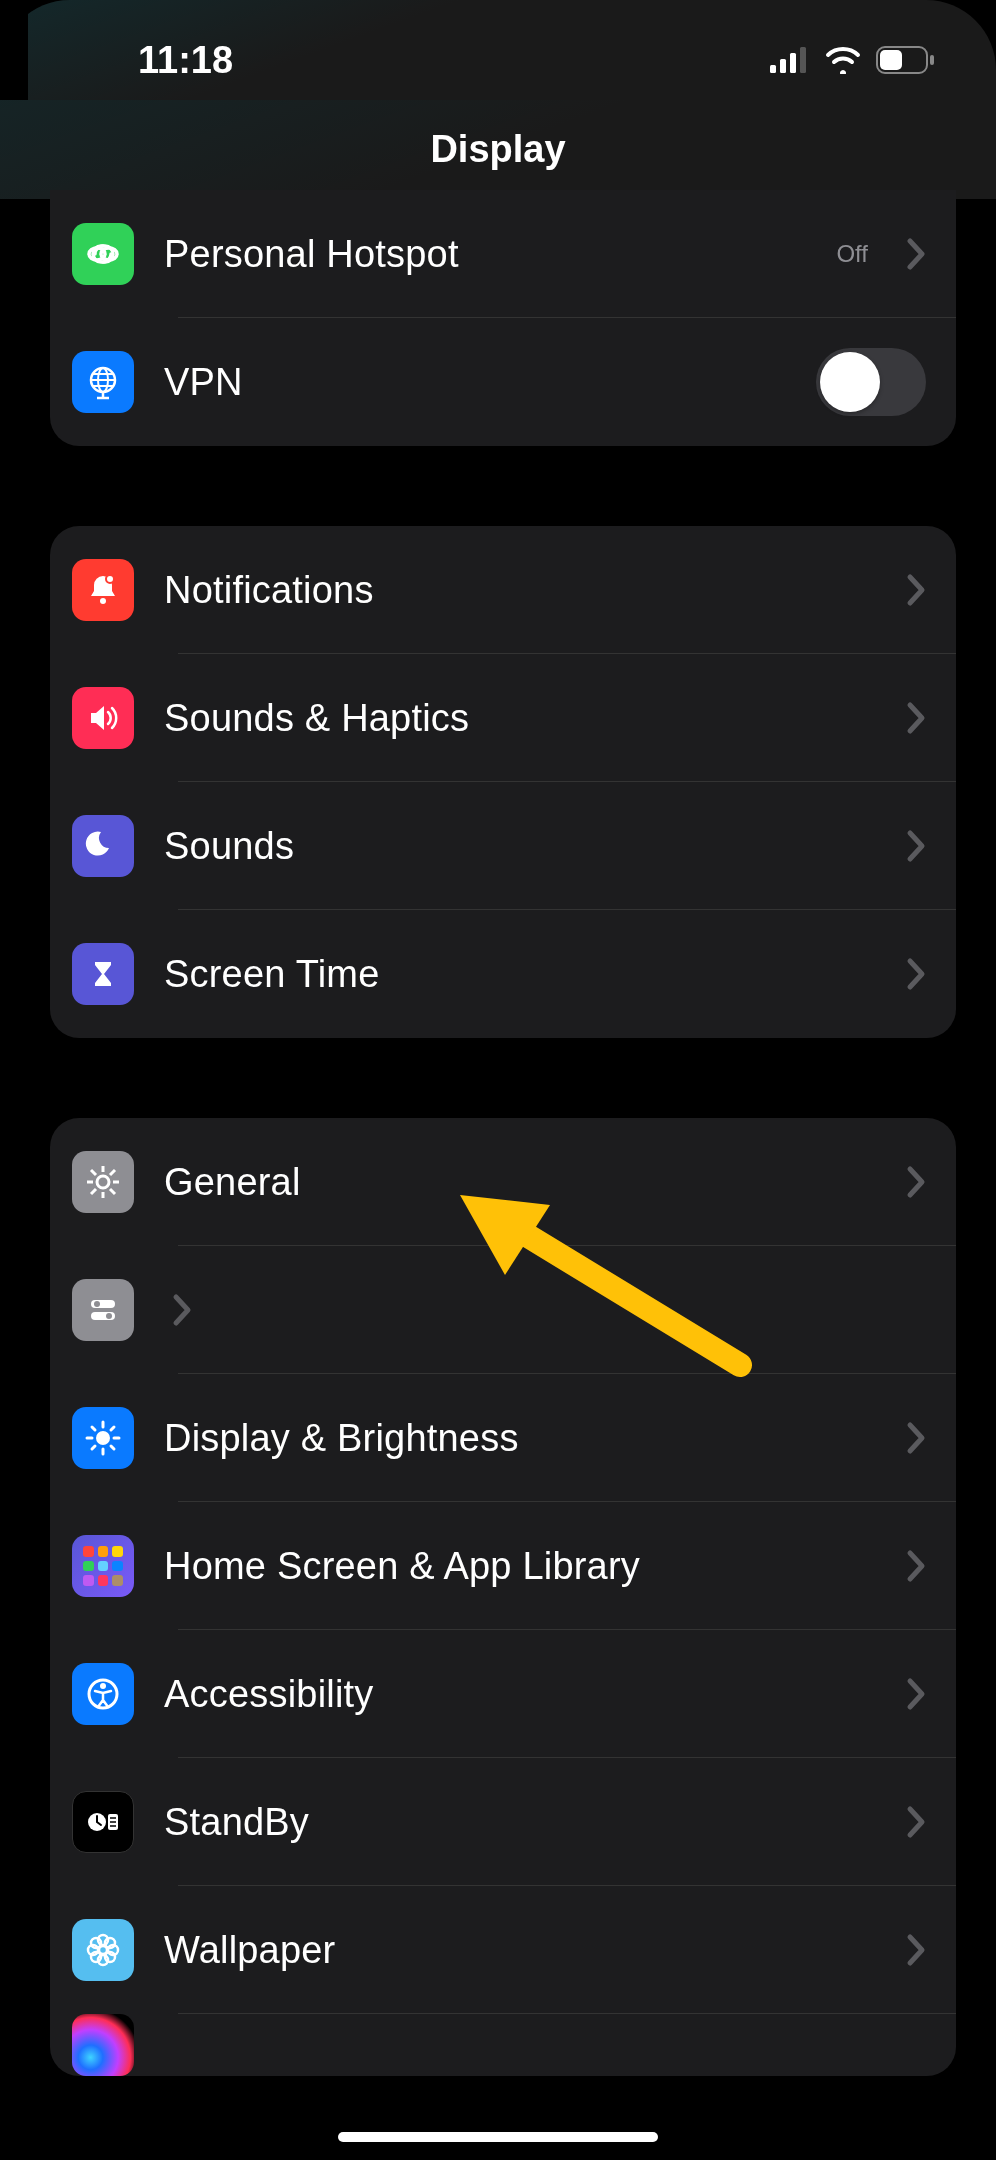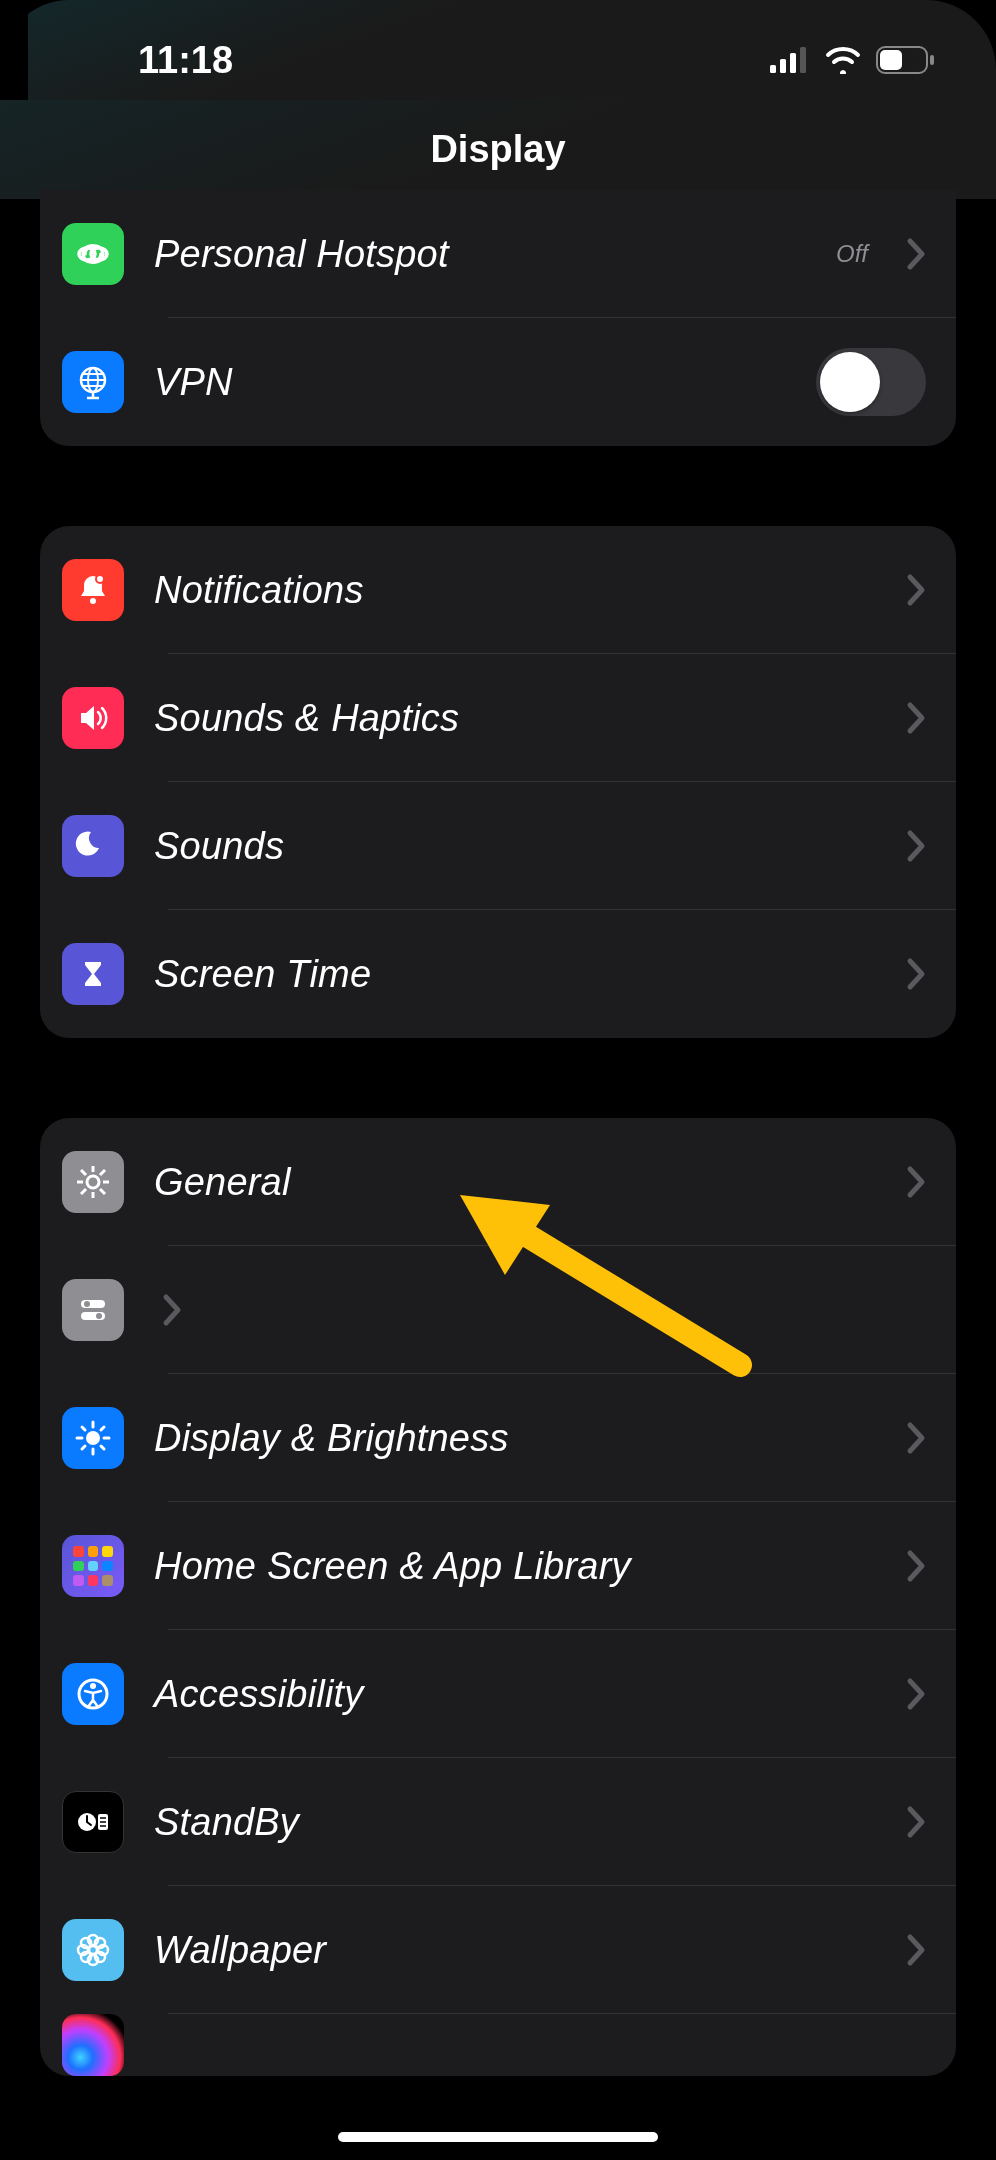--- a/index.html
+++ b/index.html
@@ -56,22 +56,21 @@
       border-bottom: 1px solid #000;
     }
     .nav-title {
       font-size: 38px;
       font-weight: 600;
       color: #fff;
     }
 
     
     .content {
-      padding: 0 40px 0 40px;
-      font-style: italic;
+      padding: 0 40px 0 50px;
     }
 
     .group {
       background: #1c1c1e;
       border-radius: 29px;
       overflow: hidden;
     }
     .group-gap {
       height: 80px;
     }

